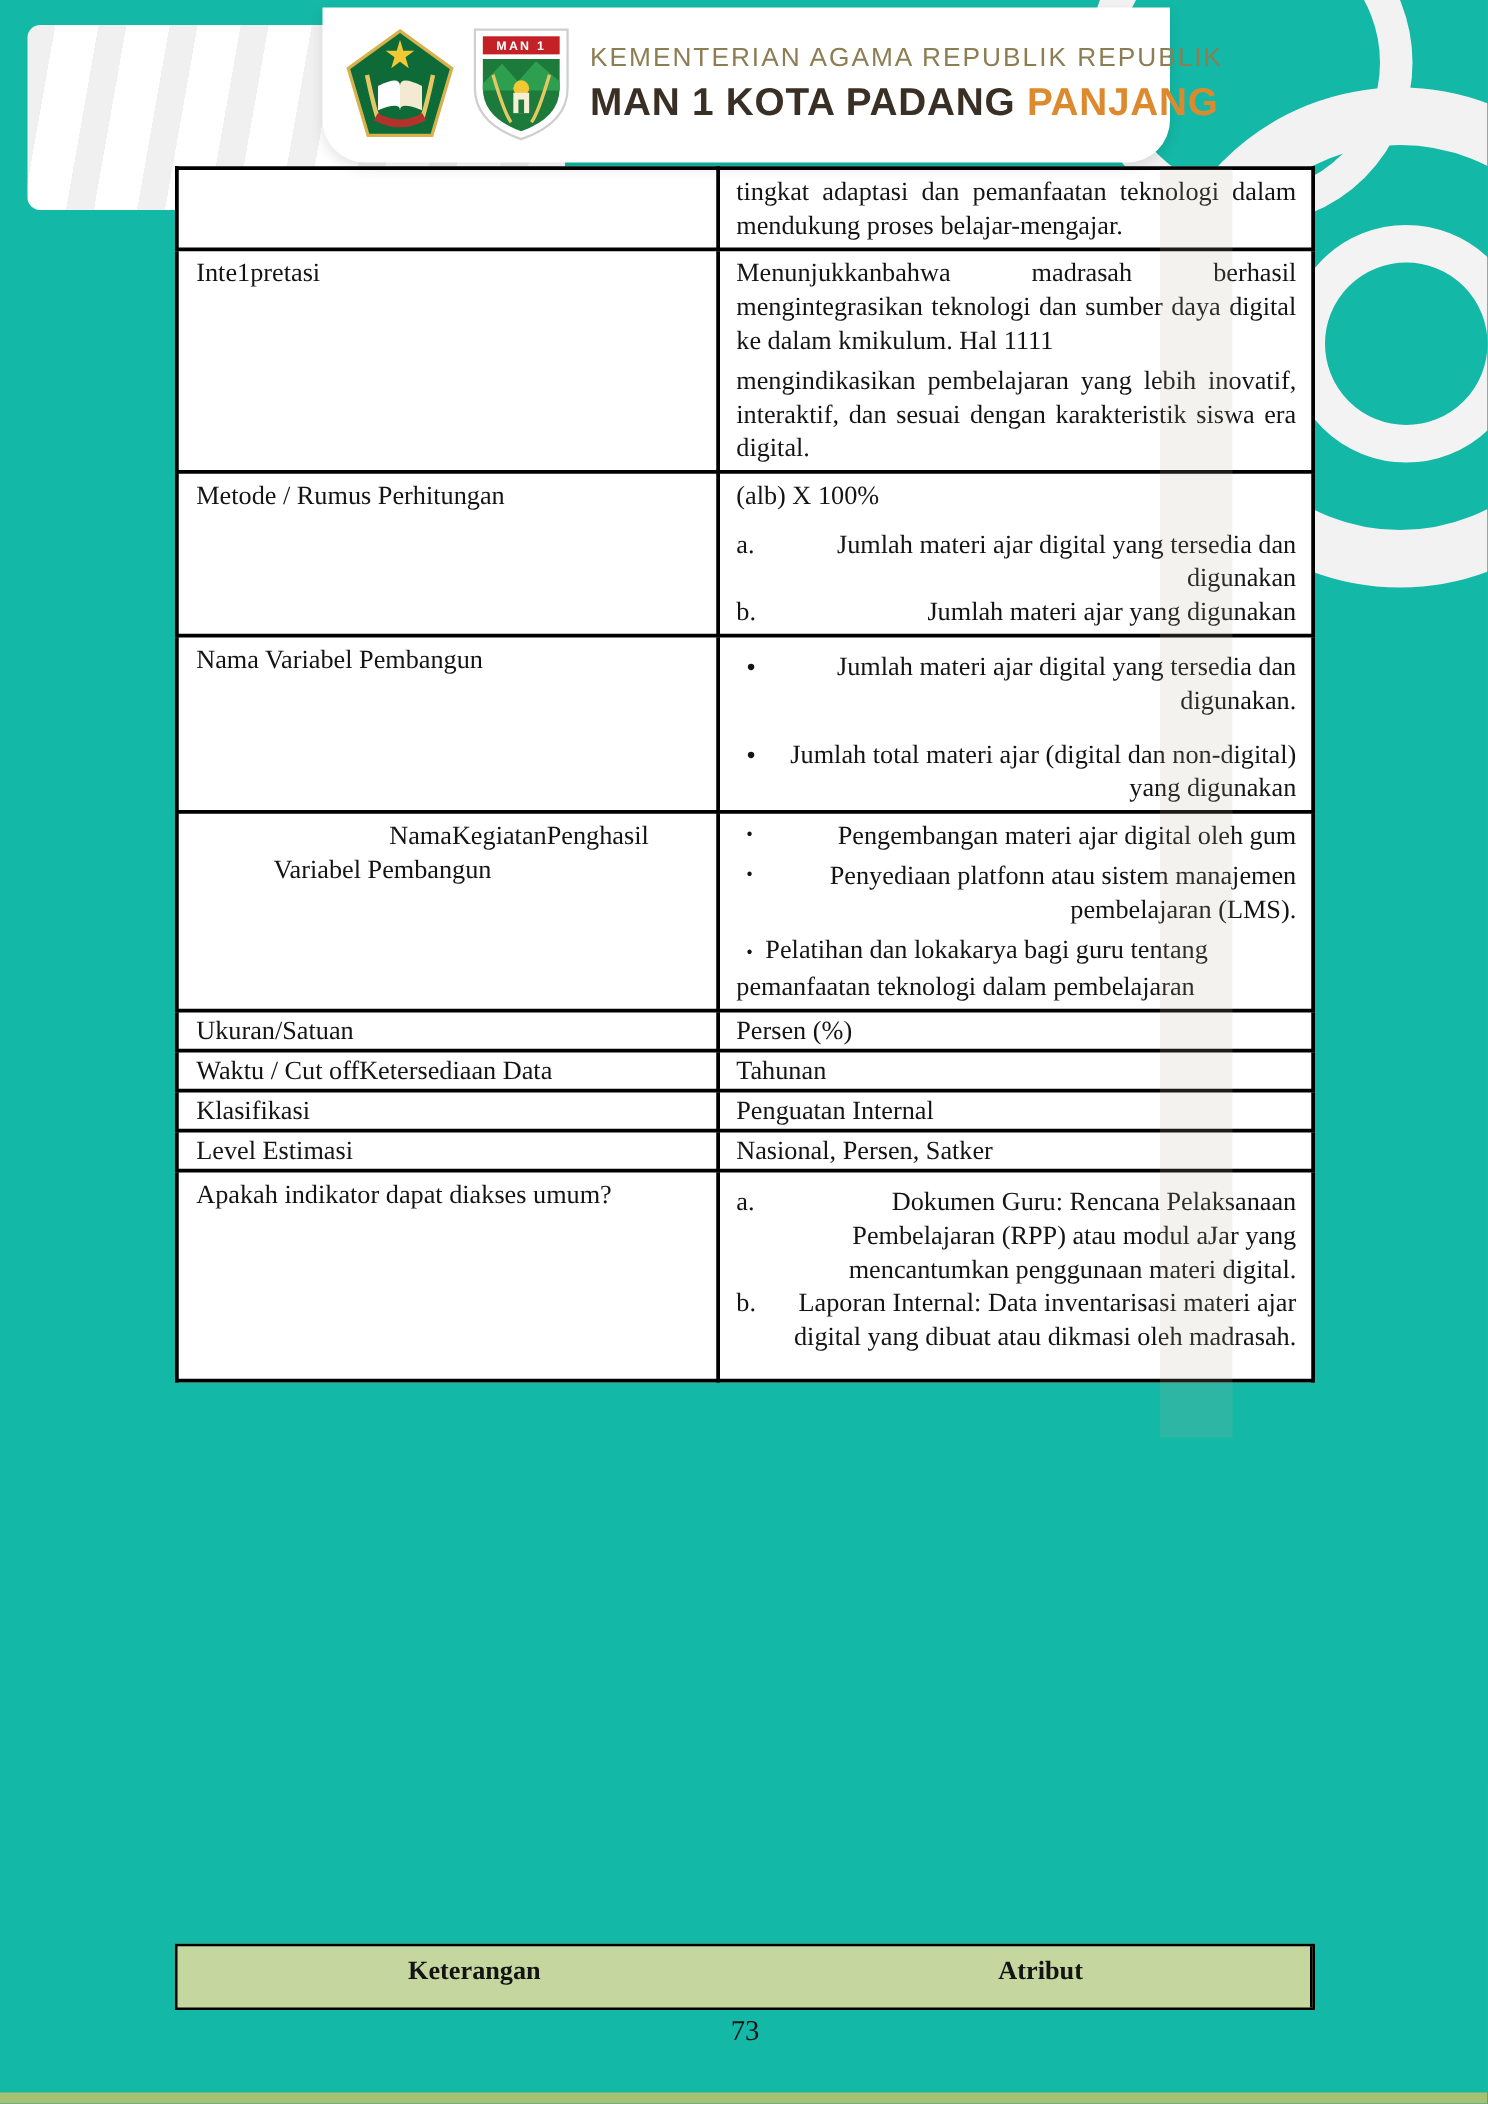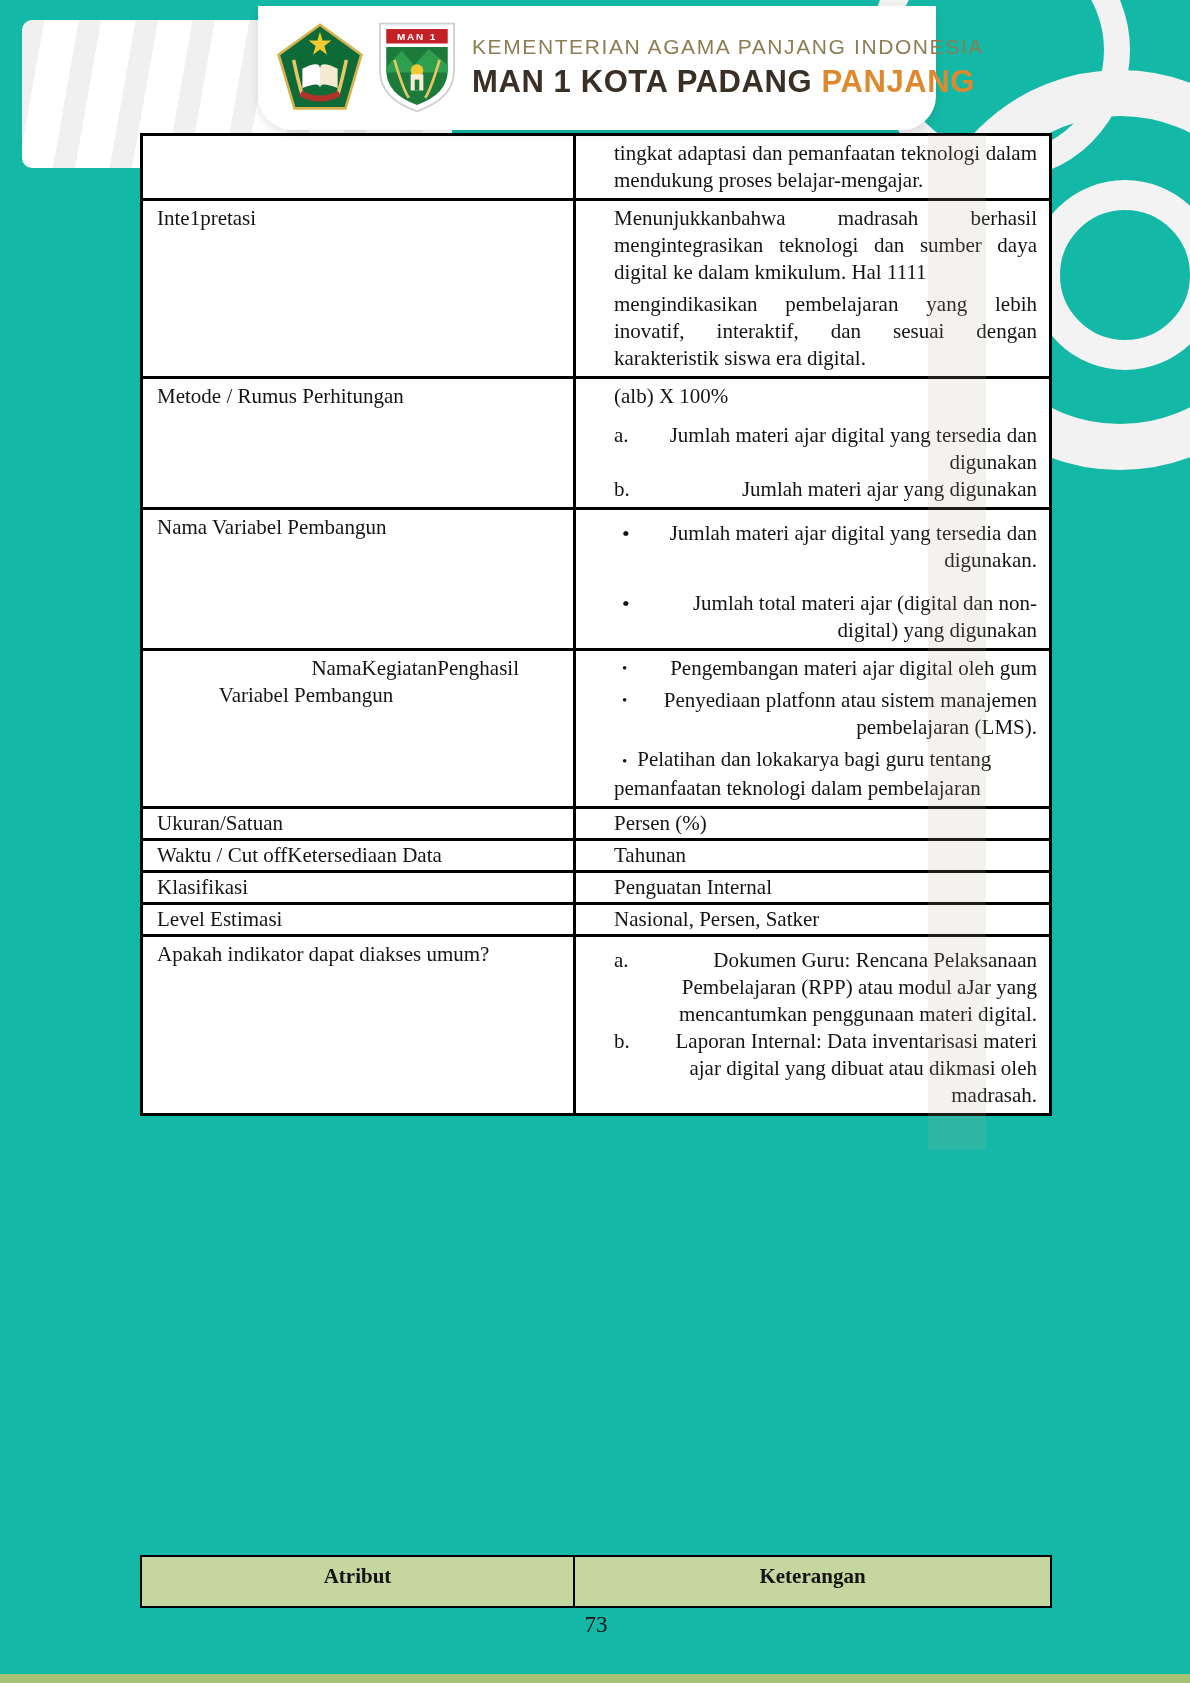--- a/index.html
+++ b/index.html
@@ -50,21 +50,21 @@
   .school .accent { color:#dd8a2f; }
   
   .attr-table-wrap { position:absolute; left:140px; top:133px; width:912px; z-index:1; }
   table.attr { border-collapse:collapse; width:912px; table-layout:fixed; background:#fff; }
   table.attr td { border:3px solid #000; vertical-align:top; background:#fff; }
   td.lbl-cell { padding:4px 8px 4px 14px; }
   td.val-cell { padding:4px 12px 4px 13px; }
   .lbl { font-size:21px; line-height:27px; }
   .lbl-justify { display:flex; justify-content:flex-end; padding-right:46px;margin-left:24px; }
   .lbl-line2 { text-align:center; padding-right:110px; }
-  .it { font-size:21px; line-height:27px;margin-left:25px; }
+  .it { font-size:21px; line-height:27px; }
   .just { text-align:justify; }
   .li { display:flex; align-items:flex-start; }
   .mk { flex:0 0 30px; }
   .mk-dot { flex:0 0 28px; margin-left:8px; font-size:22px; }
   .mk-dot-sm { flex:0 0 26px; margin-left:8px; font-size:15px; line-height:27px; }
   .tx { flex:1 1 auto;text-align:right; }
   .gap-b { margin-bottom:12px; }
   .gap-b-lg { margin-bottom:16px; }
   .gap-b-sm { margin-bottom:5px; }
   .mt-sm { margin-top:6px; }
@@ -119,21 +119,21 @@
       <text x="45" y="22" text-anchor="middle" font-family="Liberation Sans, sans-serif" font-size="11" font-weight="bold" letter-spacing="2" fill="#ffffff">MAN 1</text>
       <path d="M11,30 H79 V56 Q79,82 45,94 Q11,82 11,56 Z" fill="#1c7a3a"></path>
       <polygon points="11,52 28,34 42,50 58,32 79,50 79,58 11,58" fill="#2e9e4f"></polygon>
       <path d="M20,44 Q30,78 36,86" stroke="#e6c763" stroke-width="3" fill="none"></path>
       <path d="M70,44 Q60,78 54,86" stroke="#e6c763" stroke-width="3" fill="none"></path>
       <circle cx="45" cy="56" r="7" fill="#f2c834"></circle>
       <rect x="38" y="60" width="14" height="18" fill="#f6eed6"></rect>
       <rect x="42.5" y="66" width="5" height="12" fill="#1c7a3a"></rect>
     </svg>
     <div class="brand-text">
-      <div class="ministry">KEMENTERIAN AGAMA PANJANG INDONESIA</div>
+      <div class="ministry">KEMENTERIAN AGAMA REPUBLIK REPUBLIK</div>
       <div class="school"><span>MAN 1 KOTA PADANG </span><span class="accent">PANJANG</span></div>
     </div>
   </header>
 
   <main class="attr-table-wrap">
     <table class="attr">
       <colgroup>
           <col style="width:433px">
           <col>
         </colgroup>
@@ -268,21 +268,21 @@
         </td>
       </tr>
 
       </tbody>
     </table>
   </main>
 
   <div class="shade-band"></div>
 
   <div class="footer-table">
+    <div class="fcell c2">Keterangan</div>
     <div class="fcell c1">Atribut</div>
-    <div class="fcell c2">Keterangan</div>
   </div>
 
   <div class="page-number">73</div>
 
   <div class="bottom-bar"></div>
 
 </div>
 
 </body></html>

